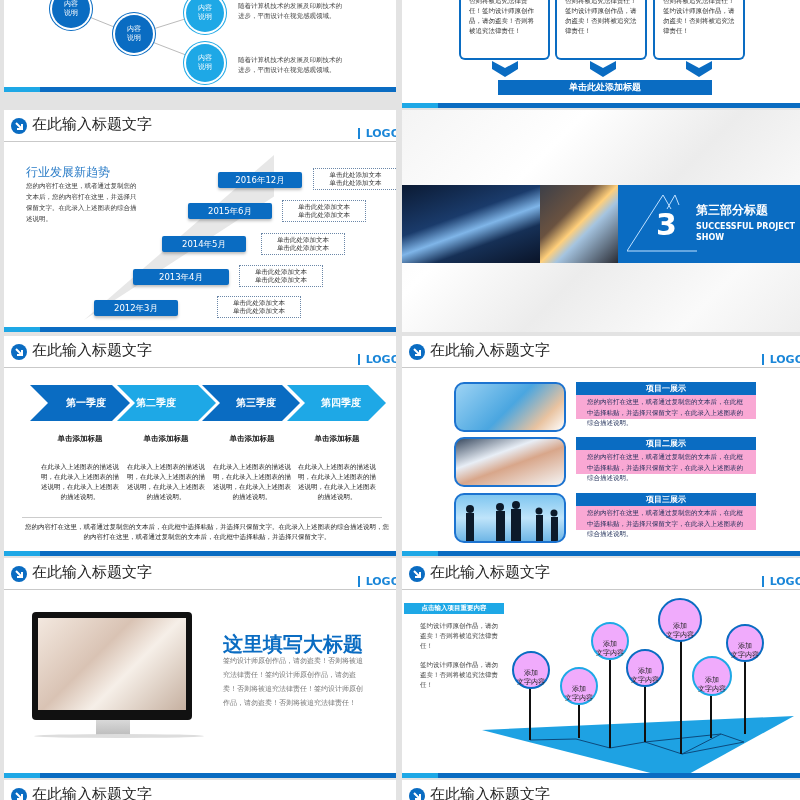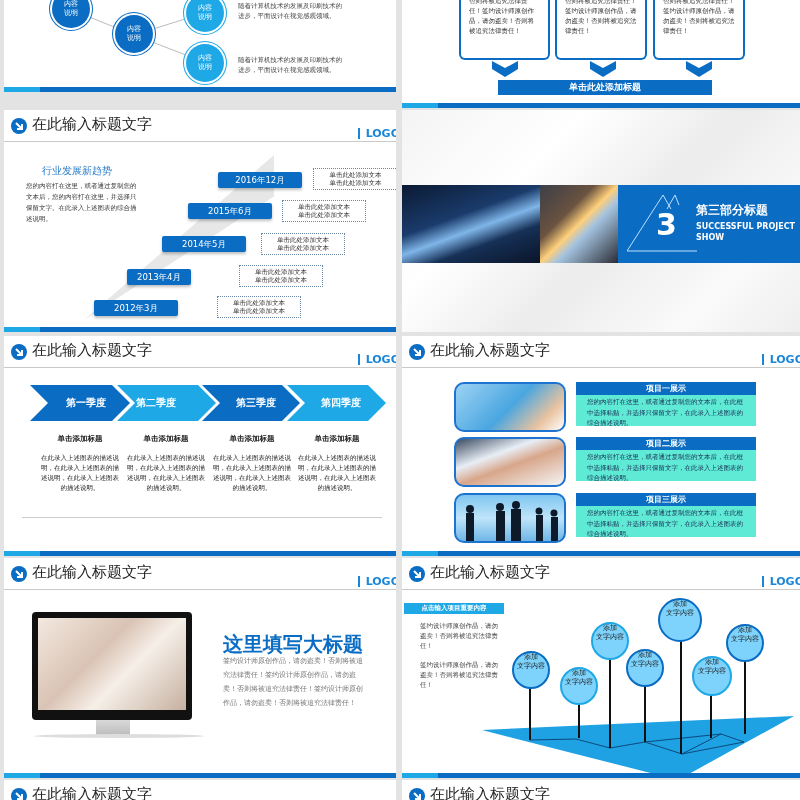--- a/index.html
+++ b/index.html
@@ -13,28 +13,28 @@
   .hdr .t{position:absolute;left:28px;top:5px;font-size:15px;color:#222}
   .hdr .logo{position:absolute;right:-4px;top:18px;font-size:11px;color:#1a86d8;font-weight:bold;border-left:2px solid #1a86d8;padding-left:6px;line-height:11px}
   .ttl-blue{color:#0a6cc2}
   .small{font-size:6.5px;line-height:10px;color:#333}
   .grey{color:#777}
   .pill{position:absolute;background:#0a6cc2;color:#fff;font-size:8.5px;text-align:center;border-radius:2px;height:16px;line-height:16px;box-shadow:0 2px 3px rgba(0,0,0,.25)}
   .dashbox{position:absolute;border:1px dotted #6b87a8;font-size:6.5px;line-height:8px;text-align:center;color:#333;padding:2px 0}
   .circ{position:absolute;border-radius:50%;display:flex;align-items:center;justify-content:center;color:#fff;font-size:7px;text-align:center;line-height:9px}
   .chev{position:absolute;height:36px;color:#fff;font-size:10px;font-weight:bold;display:flex;align-items:center;justify-content:center}
   .q-col{position:absolute;width:80px;text-align:center}
-  .q-col .h{font-size:7.5px;font-weight:bold;color:#222;margin-bottom:9px}
+  .q-col .h{font-size:7.5px;font-weight:bold;color:#222;margin-bottom:18px}
   .q-col .b{font-size:6.5px;line-height:10px;color:#222}
   .projrow{position:absolute;left:52px;width:300px;height:52px}
   .projimg{position:absolute;left:0;top:0;width:112px;height:50px;border:2px solid #1c73d0;border-radius:10px;overflow:hidden}
-  .projcap{position:absolute;left:122px;top:0;width:180px;height:44px;background:#5eead4}
+  .projcap{position:absolute;left:122px;top:0;width:180px;height:37px;background:#f9a8d4}
   .projcap .h{background:#0a6cc2;color:#fff;font-size:8px;font-weight:bold;text-align:center;height:13px;line-height:13px}
   .projcap .b{font-size:6.5px;line-height:10.5px;color:#1b2a55;padding:2px 11px}
-  .bubble{position:absolute;border-radius:50%;background:#7dd3fc;display:flex;align-items:flex-start;justify-content:center;text-align:center;font-size:7px;line-height:9px;color:#222}
+  .bubble{position:absolute;border-radius:50%;background:#f0abfc;display:flex;align-items:flex-end;justify-content:center;text-align:center;font-size:7px;line-height:9px;color:#222}
   .stem{position:absolute;width:2px;background:#111}
 </style>
 </head>
 <body>
 
 <div class="slide" style="left:4px;top:0;width:392px;height:92px">
   <svg width="392" height="108" style="position:absolute;left:0;top:0">
     <line x1="68" y1="10" x2="130" y2="35" stroke="#bbb" stroke-width="1"></line>
     <line x1="130" y1="35" x2="200" y2="13" stroke="#bbb" stroke-width="1"></line>
     <line x1="130" y1="35" x2="200" y2="62" stroke="#bbb" stroke-width="1"></line>
@@ -86,35 +86,35 @@
 <div class="slide" style="left:4px;top:110px;width:392px;height:222px">
   <div class="hdr">
     <span class="ic">
         <svg viewBox="0 0 10 10">
           <path d="M2 2 L8 8 M8 3 L8 8 L3 8" stroke="#fff" stroke-width="2" fill="none"></path>
         </svg>
       </span>
     <span class="t">在此输入标题文字</span>
     <span class="logo">LOGO</span>
   </div>
-  <div style="position:absolute;left:38px;top:54px;font-size:10px;color:#2a7cc7">行业发展新趋势</div>
+  <div style="position:absolute;left:22px;top:54px;font-size:12px;color:#2a7cc7">行业发展新趋势</div>
   <div class="small" style="position:absolute;left:22px;top:71px;width:112px;line-height:11px">您的内容打在这里，或者通过复制您的文本后，您的内容打在这里，并选择只保留文字。在此录入上述图表的综合描述说明。</div>
   <svg width="200" height="170" style="position:absolute;left:70px;top:40px">
       <polygon points="10,170 200,5 210,40" fill="#d7d7d7" opacity=".6"></polygon>
     </svg>
   <div class="pill" style="left:214px;top:62px;width:84px">2016年12月</div>
   <div class="dashbox" style="left:309px;top:58px;width:85px;white-space:pre">单击此处添加文本
 单击此处添加文本</div>
   <div class="pill" style="left:184px;top:93px;width:84px">2015年6月</div>
   <div class="dashbox" style="left:278px;top:90px;width:84px;white-space:pre">单击此处添加文本
 单击此处添加文本</div>
   <div class="pill" style="left:158px;top:126px;width:84px">2014年5月</div>
   <div class="dashbox" style="left:257px;top:123px;width:84px;white-space:pre">单击此处添加文本
 单击此处添加文本</div>
-  <div class="pill" style="left:123px;top:159px;width:64px">2013年4月</div>
+  <div class="pill" style="left:129px;top:159px;width:96px">2013年4月</div>
   <div class="dashbox" style="left:235px;top:155px;width:84px;white-space:pre">单击此处添加文本
 单击此处添加文本</div>
   <div class="pill" style="left:90px;top:190px;width:84px">2012年3月</div>
   <div class="dashbox" style="left:213px;top:186px;width:84px;white-space:pre">单击此处添加文本
 单击此处添加文本</div>
   <div class="footbar"></div>
 </div>
 
 <div class="slide" style="left:402px;top:110px;width:398px;height:222px;background:linear-gradient(135deg,#f4f4f4 0%,#fff 30%,#ececec 55%,#fafafa 80%,#eee 100%)">
   <div style="position:absolute;left:0;top:75px;width:138px;height:78px;background:linear-gradient(160deg,#0b1a33 0%,#1a3b6b 40%,#7fb5e8 55%,#163056 70%,#0a1428 100%)"></div>
@@ -161,20 +161,21 @@
     </div>
   <div class="q-col" style="left:208px;top:98px">
       <div class="h">单击添加标题</div>
       <div class="b">在此录入上述图表的描述说明，在此录入上述图表的描述说明，在此录入上述图表的描述说明。</div>
     </div>
   <div class="q-col" style="left:293px;top:98px">
       <div class="h">单击添加标题</div>
       <div class="b">在此录入上述图表的描述说明，在此录入上述图表的描述说明，在此录入上述图表的描述说明。</div>
     </div>
   <div style="position:absolute;left:18px;top:181px;width:360px;height:1px;background:#ccc"></div>
+  <div style="position:absolute;left:20px;top:186px;width:366px;font-size:6.5px;line-height:10px;text-align:center;color:#222">您的内容打在这里，或者通过复制您的文本后，在此框中选择粘贴，并选择只保留文字。在此录入上述图表的综合描述说明，您的内容打在这里，或者通过复制您的文本后，在此框中选择粘贴，并选择只保留文字。</div>
   <div class="footbar"></div>
 </div>
 
 <div class="slide" style="left:402px;top:336px;width:398px;height:220px">
   <div class="hdr">
     <span class="ic">
         <svg viewBox="0 0 10 10">
           <path d="M2 2 L8 8 M8 3 L8 8 L3 8" stroke="#fff" stroke-width="2" fill="none"></path>
         </svg>
       </span>

